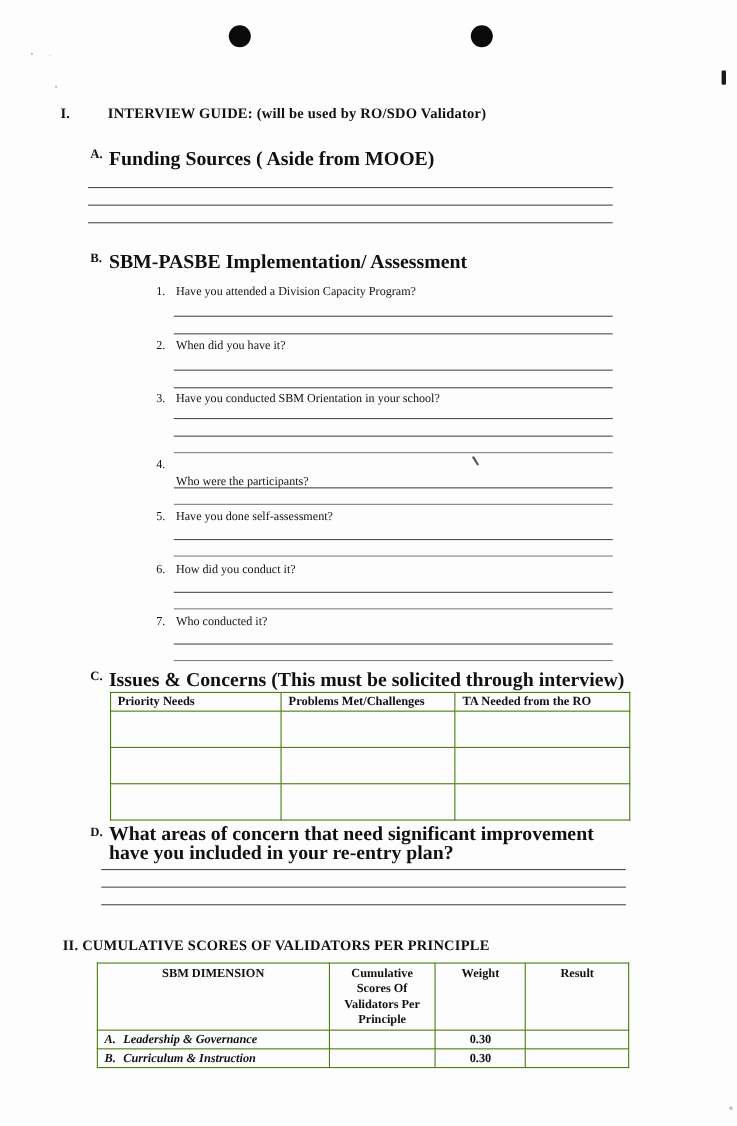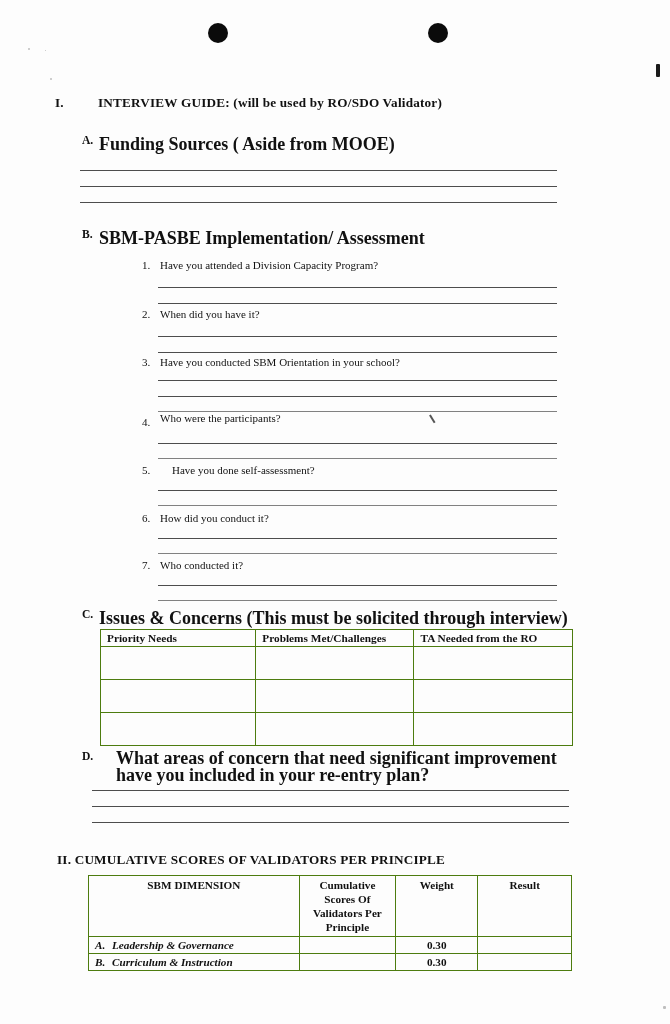--- a/index.html
+++ b/index.html
@@ -175,27 +175,27 @@
   <div class="rule" style="left:158px; top:336px; width:399px;"></div>
   <div class="rule" style="left:158px; top:352px; width:399px;"></div>
 
   <div class="q-num" style="left:142px; top:356px;">3.</div>
   <div class="q-text" style="left:160px; top:356px;">Have you conducted SBM Orientation in your school?</div>
   <div class="rule" style="left:158px; top:380px; width:399px;"></div>
   <div class="rule" style="left:158px; top:396px; width:399px;"></div>
 
   <div class="rule faint" style="left:158px; top:411px; width:399px;"></div>
   <div class="q-num" style="left:142px; top:416px;">4.</div>
-  <div class="q-text" style="left:160px; top:412px;">Who were the participants?</div>
+  <div class="q-text" style="left:160px; top:432px;">Who were the participants?</div>
   <div class="pen-tick" style="left:428px; top:418px;"></div>
   <div class="rule" style="left:158px; top:443px; width:399px;"></div>
 
   <div class="rule faint" style="left:158px; top:458px; width:399px;"></div>
   <div class="q-num" style="left:142px; top:464px;">5.</div>
-  <div class="q-text" style="left:172px; top:464px;text-align:center;">Have you done self-assessment?</div>
+  <div class="q-text" style="left:160px; top:464px;text-align:center;">Have you done self-assessment?</div>
   <div class="rule" style="left:158px; top:490px; width:399px;"></div>
 
   <div class="rule faint" style="left:158px; top:505px; width:399px;"></div>
   <div class="q-num" style="left:142px; top:512px;">6.</div>
   <div class="q-text" style="left:160px; top:512px;">How did you conduct it?</div>
   <div class="rule" style="left:158px; top:538px; width:399px;"></div>
 
   <div class="rule faint" style="left:158px; top:553px; width:399px;"></div>
   <div class="q-num" style="left:142px; top:559px;">7.</div>
   <div class="q-text" style="left:160px; top:559px;">Who conducted it?</div>
@@ -226,21 +226,21 @@
       </tr>
       <tr>
         <td></td>
         <td></td>
         <td></td>
       </tr>
     </tbody>
   </table>
 
   <div class="sec-letter" style="left:82px; top:750px;">D.</div>
-  <div class="sec-title wrap" style="left:116px; top:750px;">What areas of concern that need significant improvement have you included in your re-entry plan?</div>
+  <div class="sec-title wrap" style="left:99px; top:750px;">What areas of concern that need significant improvement have you included in your re-entry plan?</div>
 
   <div class="rule" style="left:92px; top:790px; width:477px;"></div>
   <div class="rule" style="left:92px; top:806px; width:477px;"></div>
   <div class="rule" style="left:92px; top:822px; width:477px;"></div>
 
   <div class="roman-head" style="left:57px; top:852px;">
     <span>II. </span>
     <span>CUMULATIVE SCORES OF VALIDATORS PER PRINCIPLE</span>
   </div>
 

